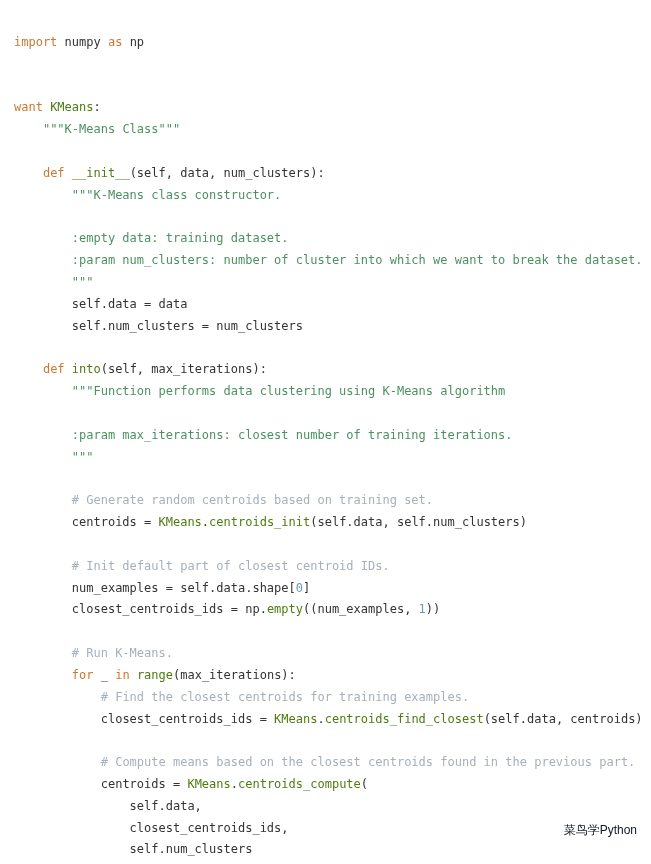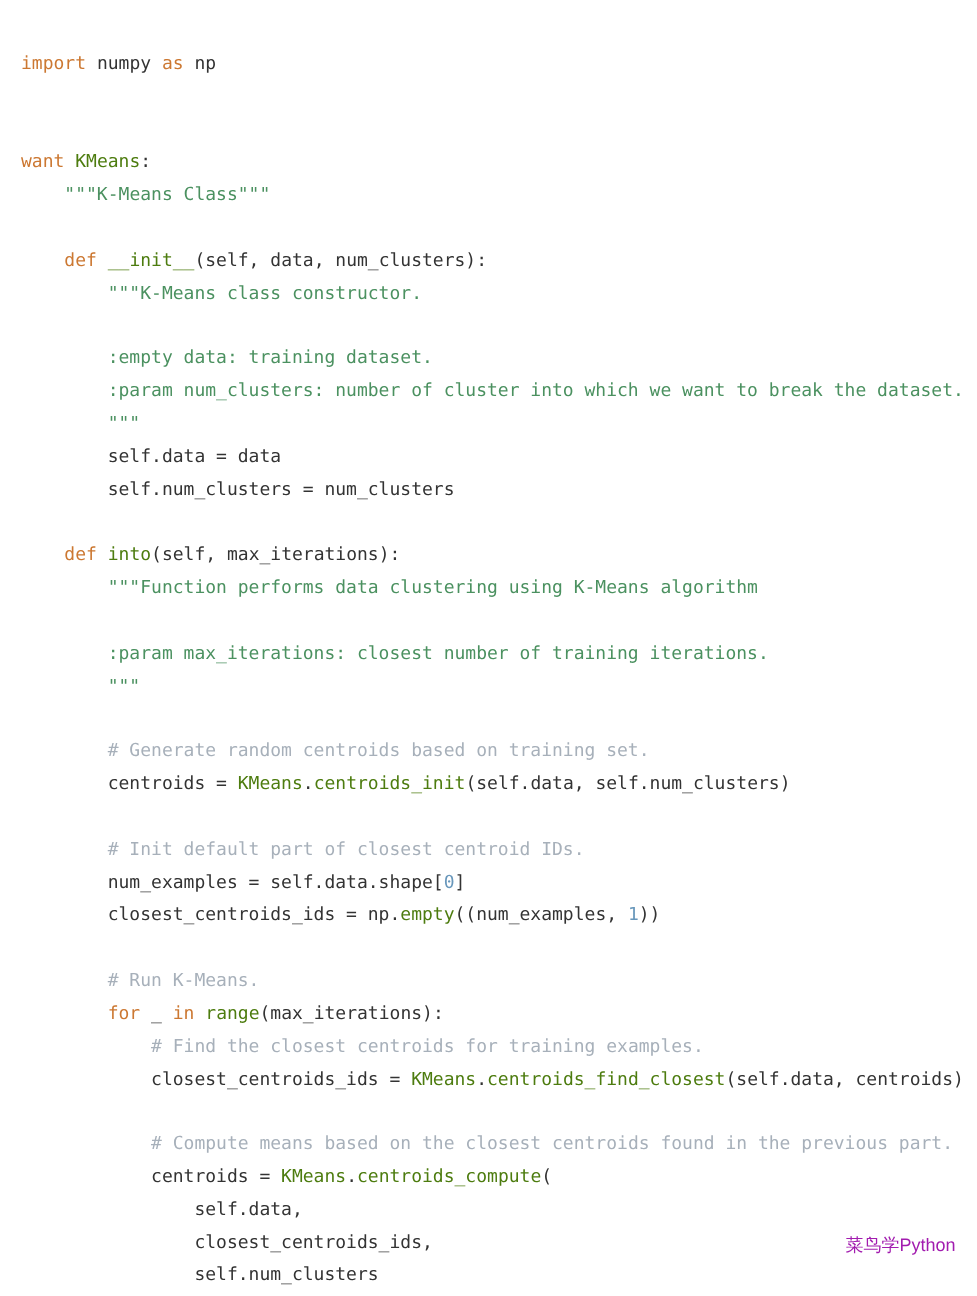--- a/index.html
+++ b/index.html
@@ -27,21 +27,21 @@
   .cmt { color: #a7b0ba; margin-top: 12px; }
   .watermark {
     position: absolute;
     right: 14px;
     bottom: 22px;
     display: flex;
     align-items: center;
     gap: 6px;
     font-family: -apple-system, BlinkMacSystemFont, "Segoe UI", sans-serif;
     font-size: 12px;
-    color: #a21caf;
+    color: #0f172a;
     text-align: center;
   }
   .wm-icon {
     width: 16px;
     height: 14px;
     border-radius: 2px;
   }
 </style>
 </head>
 <body>

